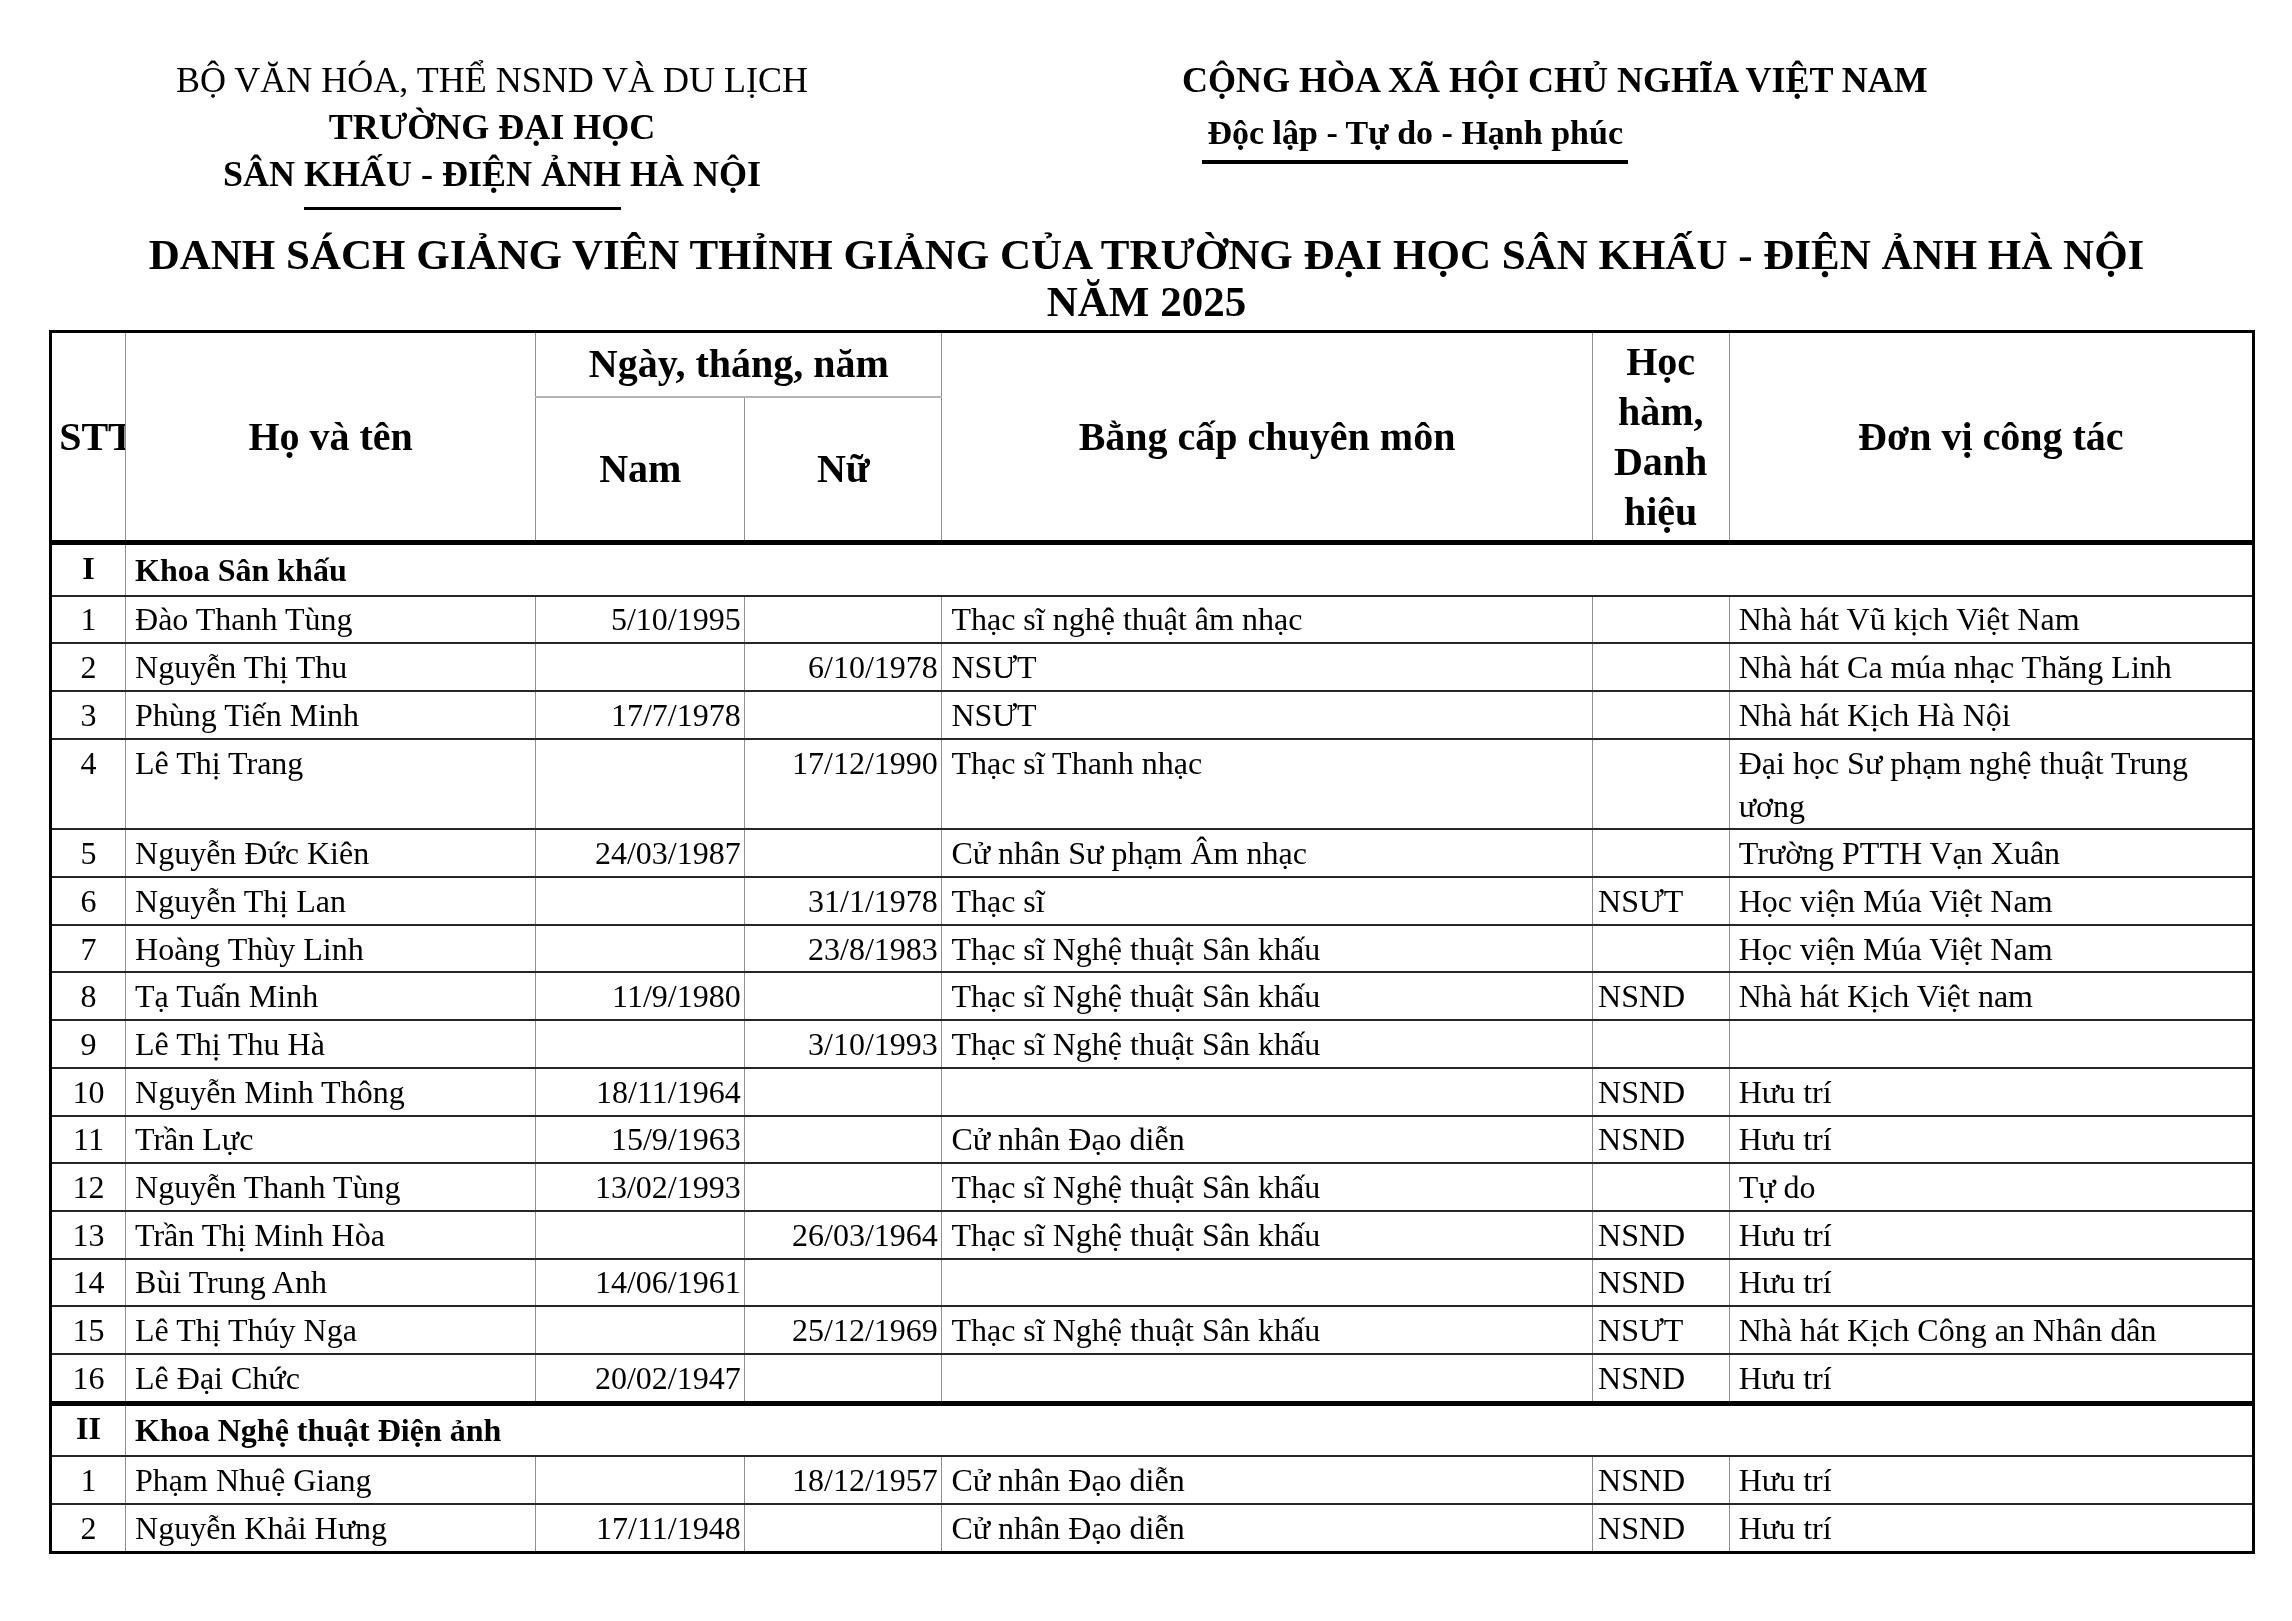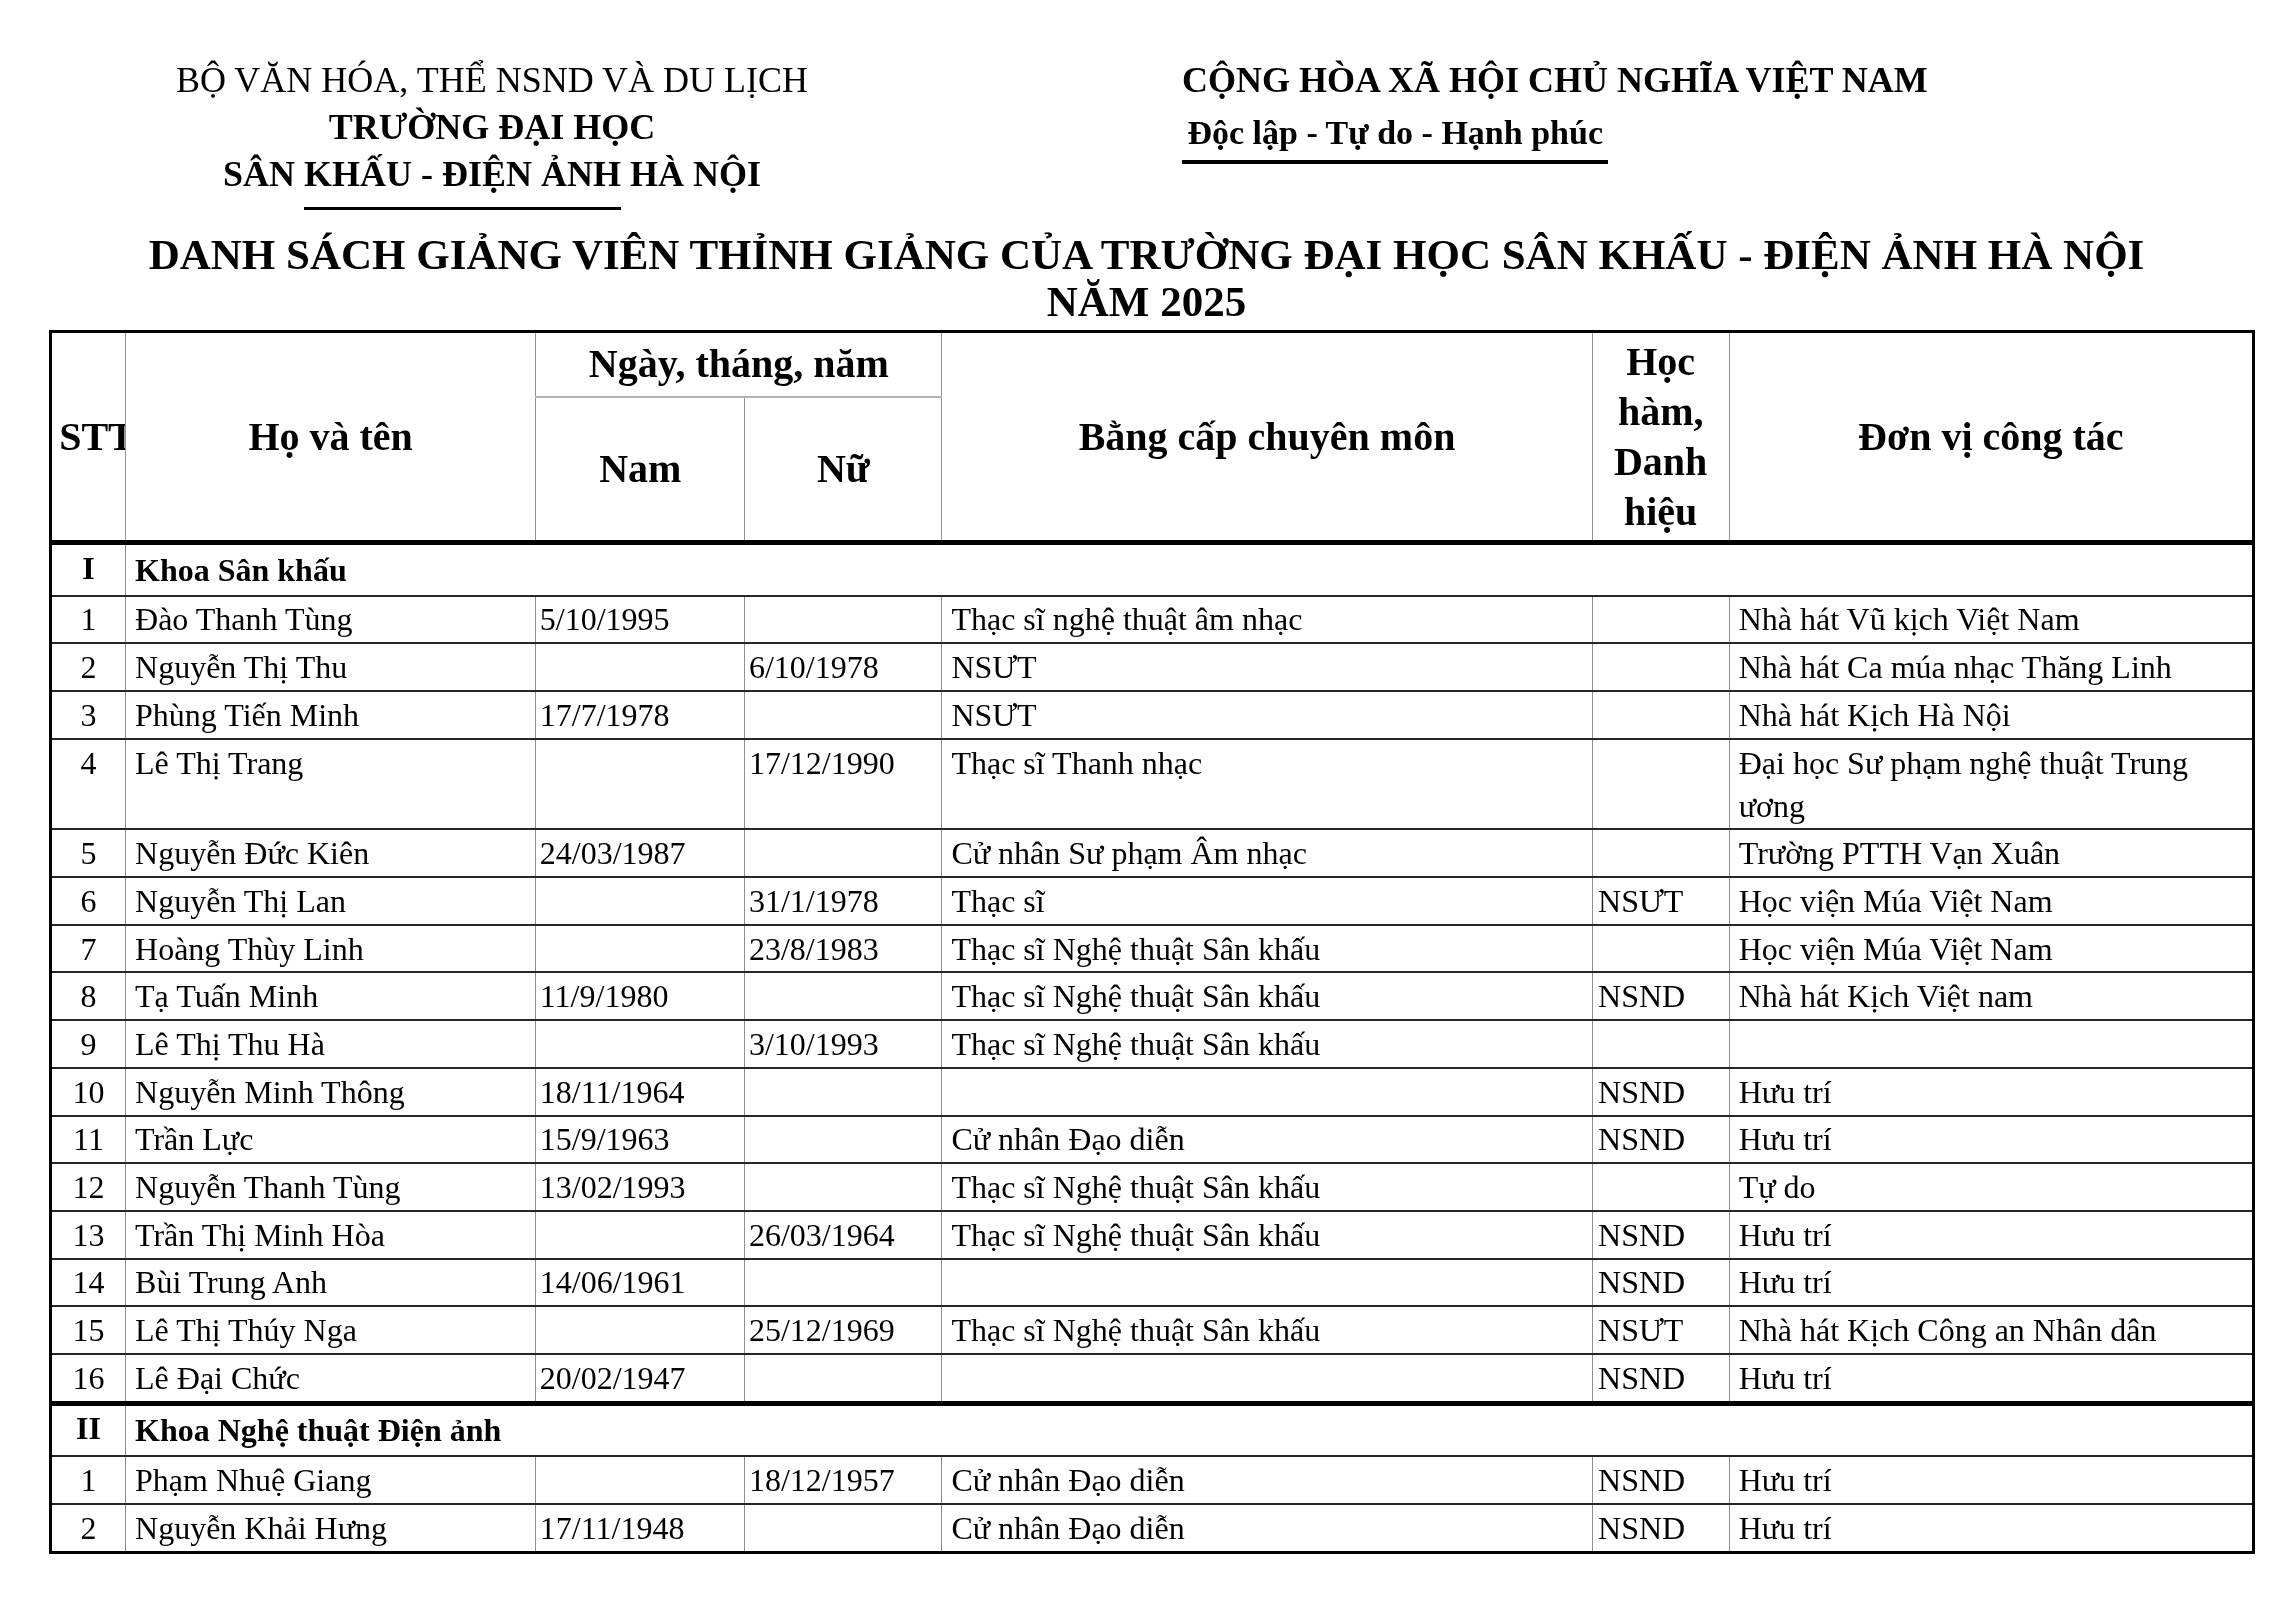--- a/index.html
+++ b/index.html
@@ -26,20 +26,21 @@
   .u-part {
     border-bottom: 3.6px solid #000;
     padding-bottom: 13px;
   }
   .motto {
     display: inline-block;
     font-size: 34px;
     border-bottom: 4.5px solid #000;
     padding: 0 5.4px 3.6px 5.4px;
     margin-top: 5.4px;
+    margin-left: 20px;
   }
 
   
   .title-block {
     position: absolute; left: 107px; right: 107px; top: 231px;
     text-align: center; font-weight: bold;
     font-size: 43px; line-height: 47px;
   }
 
   
@@ -74,21 +75,21 @@
     height: 127px;
     border-top: 2.7px solid #b3b3b3;
   }
   tbody td {
     font-size: 32px;
     line-height: 43px;
     padding: 1.8px 9px 0.9px 9px;
     vertical-align: top;
   }
   tbody td.c-stt { text-align: center; padding: 1.8px 1.8px 0.9px 1.8px; }
-  tbody td.c-nam, tbody td.c-nu { text-align: left; padding: 1.8px 3.6px 0.9px 3.6px; }
+  tbody td.c-nam, tbody td.c-nu { text-align: right; padding: 1.8px 3.6px 0.9px 3.6px; }
   tbody td.c-honor { padding: 1.8px 5.4px 0.9px 5.4px; }
   tbody tr.section-row td.sec-num { font-weight: bold; text-align: center; }
   tbody tr.section-row td.sec-label { font-weight: bold; line-height: 45px; padding: 2.7px 9px 1.8px 9px; }
   tbody tr.section-start td { border-top: 5.4px solid #000; }
 </style>
 </head>
 <body>
 
 <div class="page">
 

